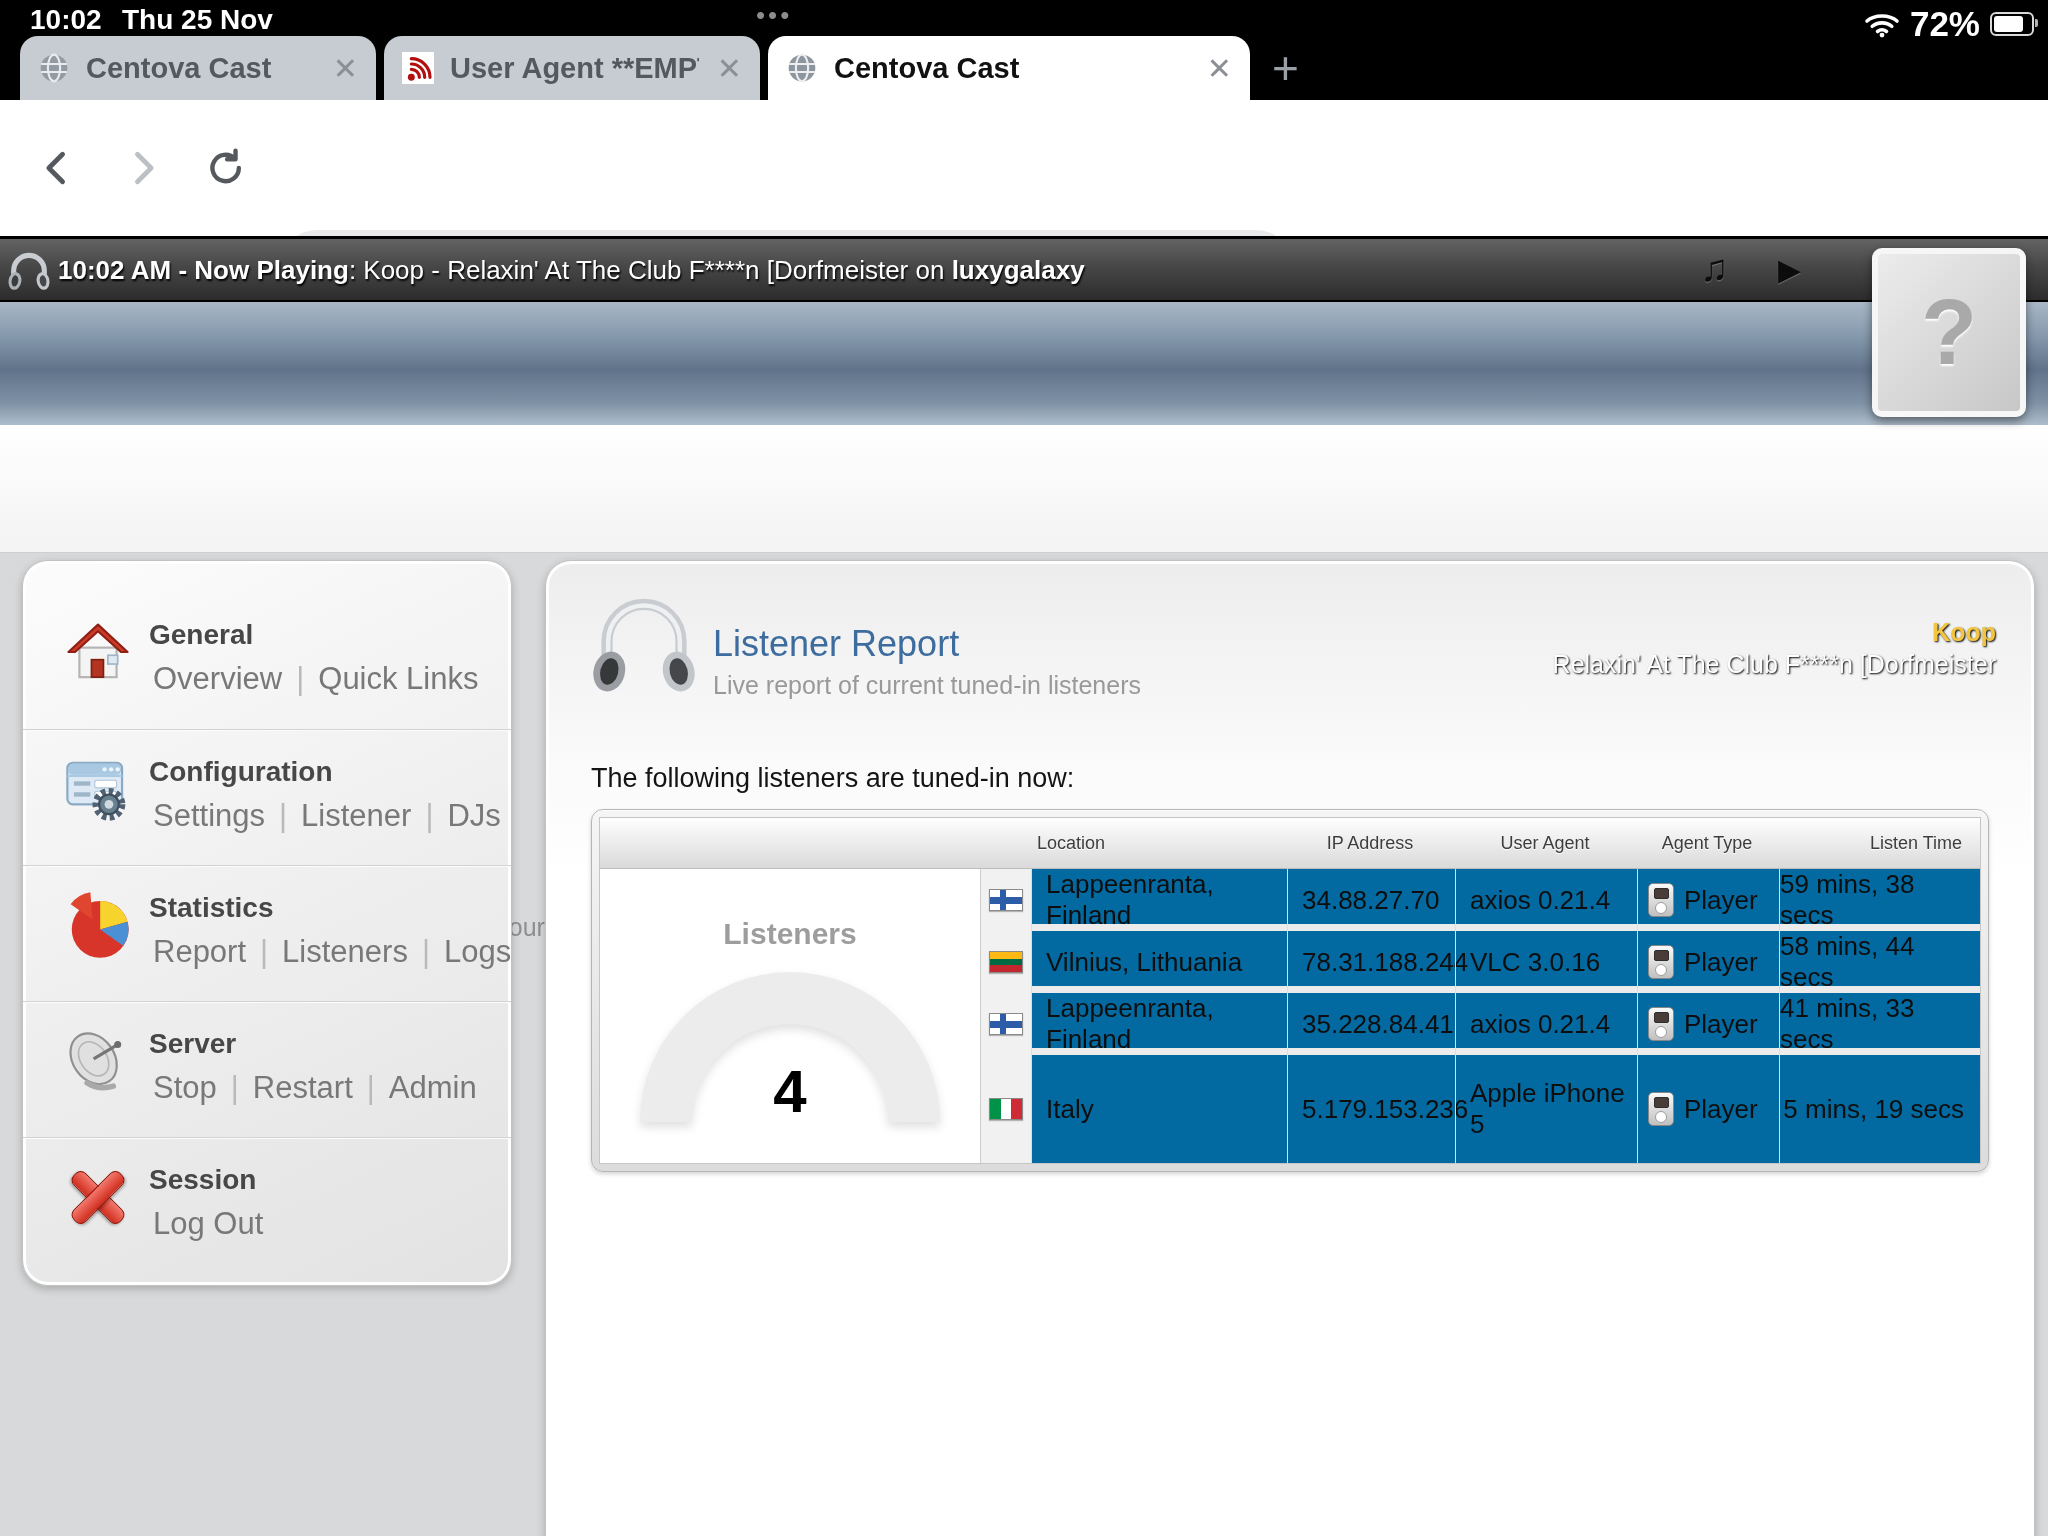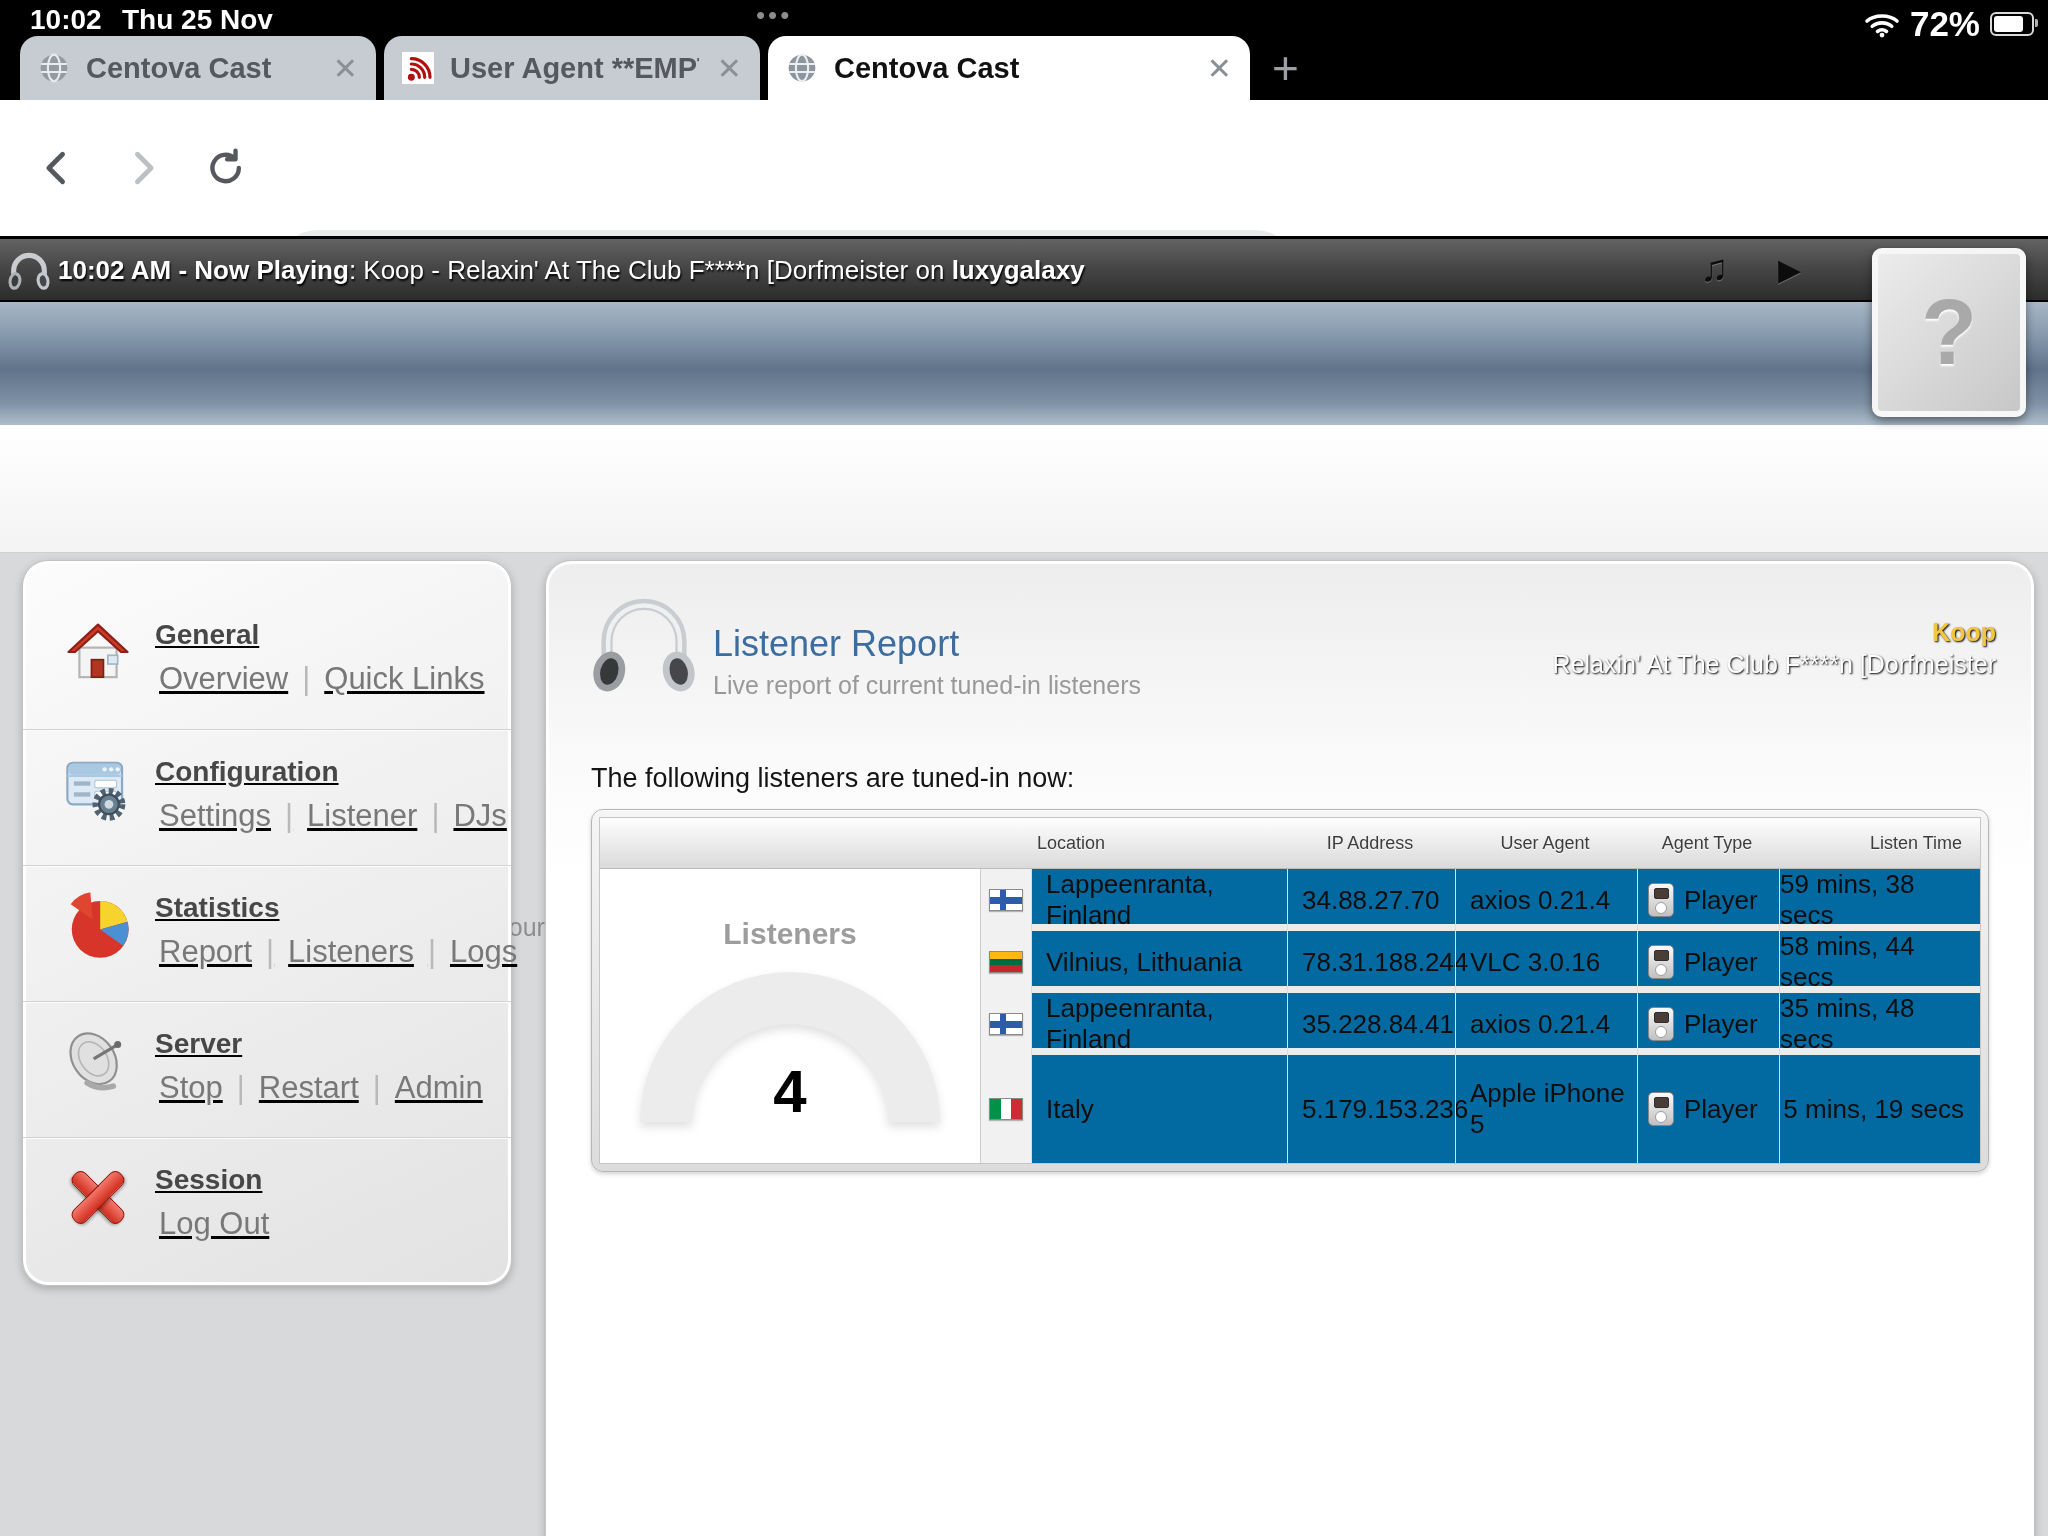--- a/index.html
+++ b/index.html
@@ -65,21 +65,21 @@
   .ph-title{position:absolute;left:128px;top:430px;font-size:40px;color:#dfa02c;}
   .ph-sub{position:absolute;left:160px;top:488px;font-size:25px;color:#8f8f8f;}
   .statico{position:absolute;top:438px;width:54px;height:64px;}
   .statico .chk{position:absolute;right:-6px;top:2px;font-size:36px;font-weight:900;color:#4fae1f;
     text-shadow:0 1px 2px rgba(255,255,255,.95),0 1px 1px rgba(0,0,0,.25);}
   
   .sidebar{position:absolute;left:22px;top:560px;width:490px;height:726px;border-radius:26px;
     background:linear-gradient(155deg,#fcfcfc 0%,#f0f0f0 45%,#e2e2e2 100%);
     border:1px solid #c2c2c2;box-shadow:0 3px 8px rgba(0,0,0,.22), inset 0 0 0 3px #fff;
     padding-top:32px;box-sizing:border-box;}
-  .side-sec{display:flex;align-items:flex-start;gap:22px;padding:24px 20px 24px 40px;height:136px;box-sizing:border-box;text-decoration:underline;}
+  .side-sec{display:flex;align-items:flex-start;gap:16px;padding:24px 20px 24px 40px;height:136px;box-sizing:border-box;}
   .side-sec + .side-sec{border-top:1px solid #d2d2d2;box-shadow:inset 0 1px 0 #fcfcfc;}
   .side-icon{width:70px;height:70px;flex:0 0 auto;}
   .side-title{font-size:28px;font-weight:700;color:#474747;margin-top:2px;}
   .side-links{font-size:31px;color:#787878;margin-top:10px;margin-left:4px;}
   .slink{cursor:pointer;}
   .slink + .slink::before{content:"|";color:#b9b9b9;margin:0 14px;font-weight:400;}
   .xmark{position:relative;width:70px;height:70px;}
   .xmark i{position:absolute;left:2px;top:27px;width:66px;height:17px;border-radius:7px;
     background:linear-gradient(#f4776b,#cf2d1d);border:1px solid #8e1407;box-sizing:border-box;box-shadow:0 2px 3px rgba(0,0,0,.3);}
   .xmark i:first-child{transform:rotate(45deg);}
@@ -485,21 +485,21 @@
             <div class="cloc">Lappeenranta, Finland</div>
             <div class="cip">35.228.84.41</div>
             <div class="cua">axios 0.21.4</div>
             <div class="cat">
                 <span class="player-ic">
                   <span class="scr"></span>
                   <span class="whl"></span>
                 </span>
                 <span>Player</span>
               </div>
-            <div class="clt">35 mins, 48 secs</div>
+            <div class="clt">41 mins, 33 secs</div>
           </div>
           <div class="lrow tall">
             <div class="cflag">
                 <span class="flag flag-it"></span>
               </div>
             <div class="cloc">Italy</div>
             <div class="cip">5.179.153.236</div>
             <div class="cua">Apple iPhone 5</div>
             <div class="cat">
                 <span class="player-ic">

